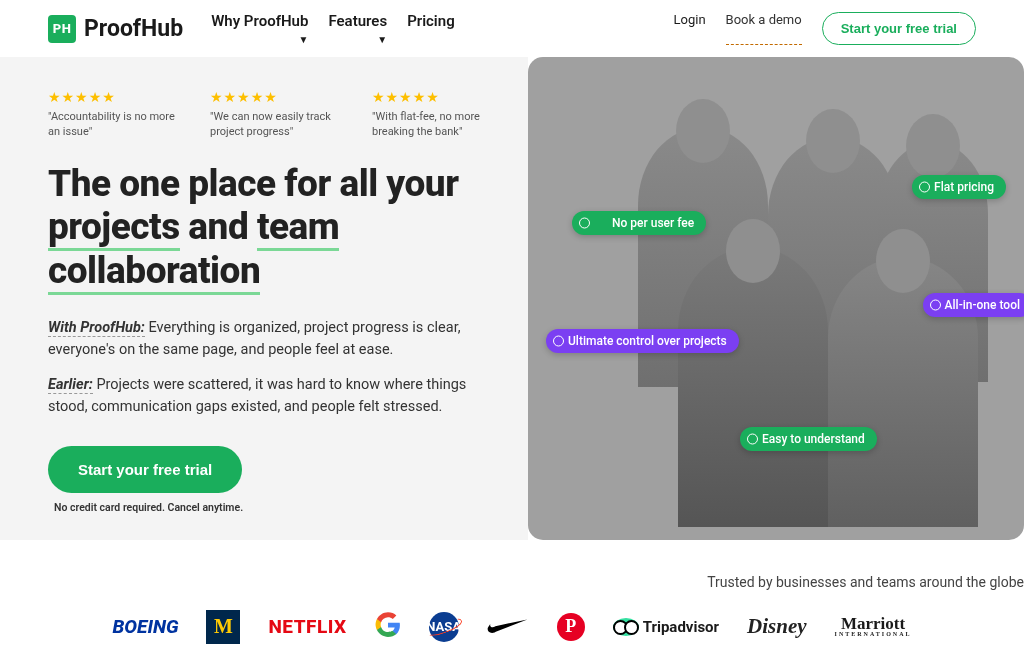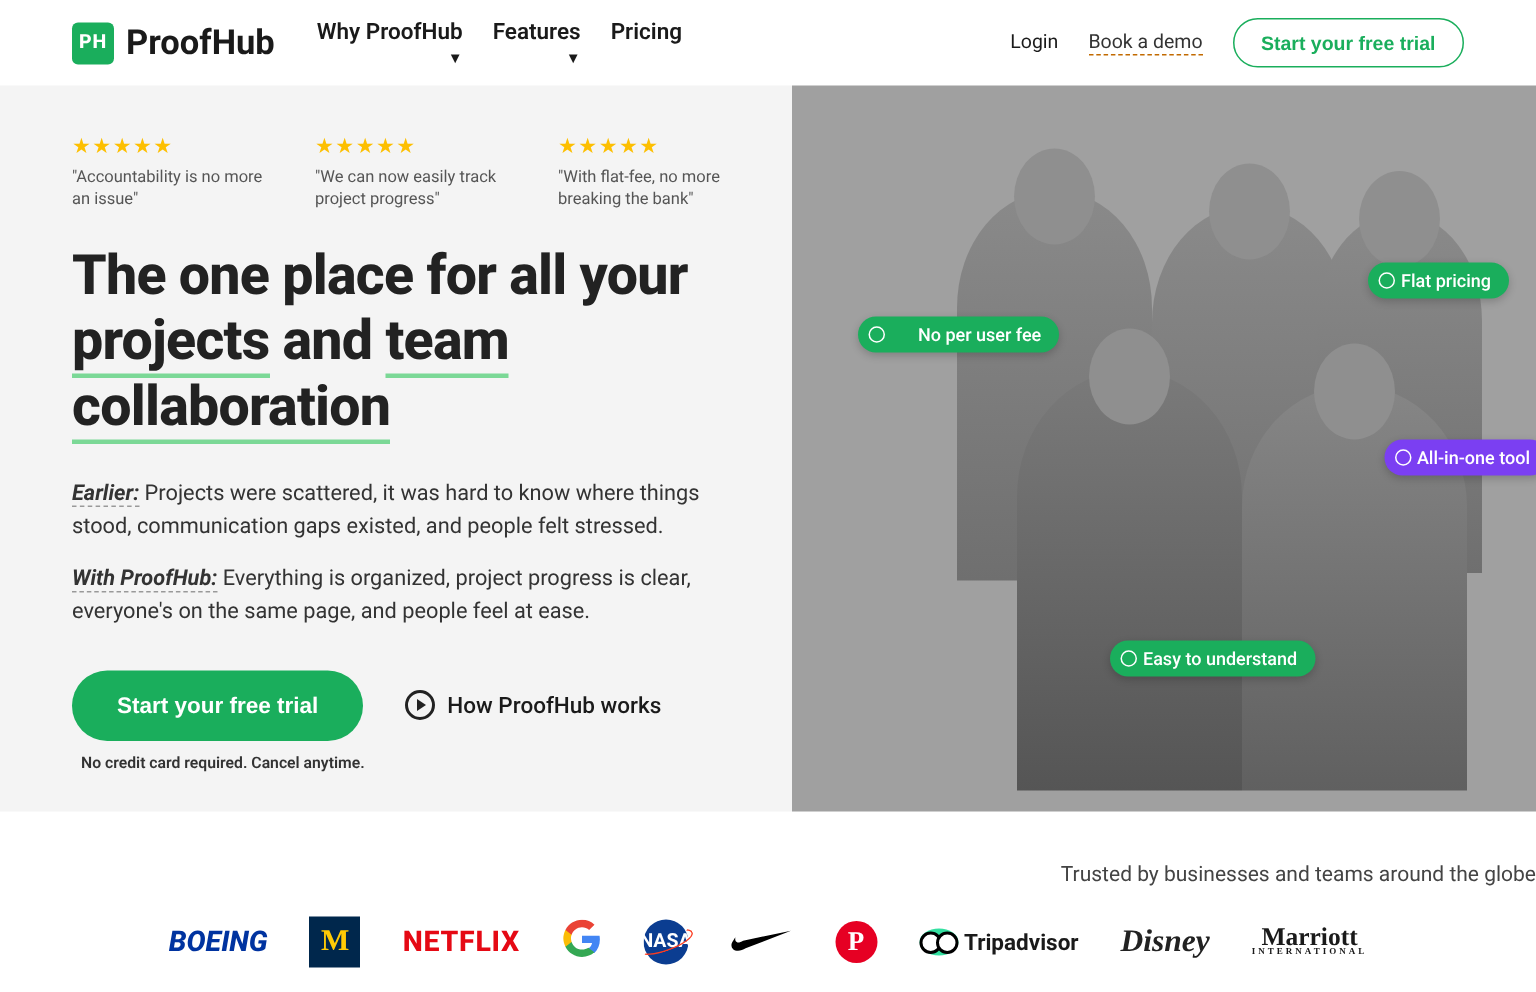--- a/index.html
+++ b/index.html
@@ -5,41 +5,41 @@
 * { margin: 0; padding: 0; box-sizing: border-box; }
 body { font-family: -apple-system, BlinkMacSystemFont, "Segoe UI", Roboto, sans-serif; color: #1a1a1a; width: 1024px; }
 .header { display: flex; align-items: center; padding: 12px 48px; gap: 28px; }
 .logo-block { display: flex; align-items: center; gap: 8px; }
 .logo-mark { width: 28px; height: 28px; background: #1aae5c; border-radius: 4px; display: flex; align-items: center; justify-content: center; color: #fff; font-weight: 800; font-size: 13px; letter-spacing: 0.5px; }
 .logo-text { font-weight: 700; font-size: 23px; }
 .nav { display: flex; gap: 20px; font-size: 15px; font-weight: 600; }
 .nav-item { display: flex; align-items: flex-end; gap: 4px; cursor: pointer; flex-direction: column; }
 .caret { font-size: 10px; }
 .spacer { flex: 1; }
-.header-right { display: flex; align-items: center; gap: 20px; font-size: 13px; }
+.header-right { display: flex; gap: 20px; font-size: 13px; }
 .link-login { cursor: pointer; }
 .link-demo { cursor: pointer; border-bottom: 1px dashed #c26a00; color: #333; }
 .btn-trial-header { border: 1.5px solid #1aae5c; color: #1aae5c; background: #fff; padding: 8px 18px; border-radius: 18px; font-weight: 600; font-size: 13px; cursor: pointer; }
 .hero { display: flex; }
 .hero-left { width: 528px; background: #f4f4f4; padding: 32px 28px 26px 48px; }
 .reviews { display: flex; gap: 34px; margin-bottom: 22px; }
 .review { width: 150px; }
 .stars { color: #fdbf00; font-size: 14px; letter-spacing: 1px; margin-bottom: 4px; }
 .review-text { font-size: 11px; color: #555; line-height: 1.4; }
 .headline { font-size: 37px; font-weight: 800; line-height: 1.18; color: #222; margin-bottom: 24px; letter-spacing: -0.5px; }
 .headline-u { border-bottom: 3px solid #7bd896; }
 .para { font-size: 14.5px; color: #333; line-height: 1.5; margin-bottom: 14px; }
 .para-label { font-weight: 700; font-style: italic; border-bottom: 1px dashed #999; }
 .cta-row { display: flex; align-items: center; gap: 28px; margin-top: 28px; margin-bottom: 8px; }
 .btn-trial-main { background: #1aae5c; color: #fff; border: none; padding: 15px 30px; border-radius: 26px; font-weight: 700; font-size: 15px; cursor: pointer; }
 .how-works { display: flex; align-items: center; gap: 8px; font-size: 15px; font-weight: 500; cursor: pointer; }
 .play-icon { width: 20px; height: 20px; border: 2px solid #222; border-radius: 50%; display: flex; align-items: center; justify-content: center; }
 .play-tri { width: 0; height: 0; border-left: 6px solid #222; border-top: 4px solid transparent; border-bottom: 4px solid transparent; margin-left: 2px; }
 .fine-print { font-size: 10.5px; color: #333; font-weight: 600; margin-left: 6px; margin-top: 6px; }
-.hero-right { width: 568px; background: #a0a0a0; position: relative; overflow: hidden; }
+.hero-right { width: 568px; background: #a0a0a0; position: relative; overflow: hidden; border-radius: 15px; }
 .person { position: absolute; background: linear-gradient(180deg, #8a8a8a, #6f6f6f); border-radius: 50% 50% 0 0 / 30% 30% 0 0; }
 .p1 { width: 130px; height: 260px; left: 110px; top: 70px; }
 .p2 { width: 130px; height: 260px; left: 240px; top: 80px; }
 .p3 { width: 110px; height: 240px; left: 350px; top: 85px; }
 .p4 { width: 150px; height: 280px; left: 150px; top: 190px; background: linear-gradient(180deg, #7a7a7a, #555); }
 .p5 { width: 150px; height: 270px; left: 300px; top: 200px; background: linear-gradient(180deg, #868686, #606060); }
 .head { width: 54px; height: 64px; background: #8f8f8f; border-radius: 50%; position: absolute; top: -28px; left: 50%; transform: translateX(-50%); }
 .pill { position: absolute; padding: 5px 12px 5px 22px; border-radius: 14px; font-size: 12px; color: #fff; font-weight: 500; box-shadow: 0 2px 6px rgba(0,0,0,0.2); }
 .pill::before { content: ""; position: absolute; left: 7px; top: 50%; transform: translateY(-50%); width: 9px; height: 9px; border: 1.5px solid #fff; border-radius: 50%; }
 .pill-green { background: #1aae5c; }
@@ -108,34 +108,28 @@
         <div class="stars">★★★★★</div>
         <div class="review-text">"With flat-fee, no more breaking the bank"</div>
       </div>
     </div>
 
     <h1 class="headline">
       <span>The one place for all your </span><span class="headline-u">projects</span><span> and </span><span class="headline-u">team collaboration</span>
     </h1>
 
     <p class="para">
-      <span class="para-label">Earlier:</span><span> Projects were scattered, it was hard to know where things stood, communication gaps existed, and people felt stressed.</span>
+      <span class="para-label">With ProofHub:</span><span> Everything is organized, project progress is clear, everyone's on the same page, and people feel at ease.</span>
     </p>
     <p class="para">
-      <span class="para-label">With ProofHub:</span><span> Everything is organized, project progress is clear, everyone's on the same page, and people feel at ease.</span>
+      <span class="para-label">Earlier:</span><span> Projects were scattered, it was hard to know where things stood, communication gaps existed, and people felt stressed.</span>
     </p>
 
     <div class="cta-row">
       <button class="btn-trial-main">Start your free trial</button>
-      <div class="how-works">
-        <span class="play-icon">
-            <span class="play-tri"></span>
-          </span>
-        <span>How ProofHub works</span>
-      </div>
     </div>
     <div class="fine-print">No credit card required. Cancel anytime.</div>
   </div>
 
   <div class="hero-right">
     <div class="person p1">
         <div class="head"></div>
       </div>
     <div class="person p2">
         <div class="head"></div>
@@ -146,20 +140,21 @@
     <div class="person p4">
         <div class="head"></div>
       </div>
     <div class="person p5">
         <div class="head"></div>
       </div>
 
     <div class="pill pill-green" style="top:118px; right:18px;">Flat pricing</div>
     <div class="pill pill-green" style="top:154px; left:44px;padding-left:40px;">No per user fee</div>
     <div class="pill pill-purple" style="top:236px; right:-8px;">All-in-one tool</div>
+    <div class="pill pill-purple" style="top:272px; left:18px;">Ultimate control over projects</div>
     <div class="pill pill-green" style="top:370px; left:212px;">Easy to understand</div>
   </div>
 </section>
 
 <div class="trusted">Trusted by businesses and teams around the globe</div>
 
 <div class="logos">
   <span class="logo-item boeing">BOEING</span>
   <span class="mich">M</span>
   <span class="logo-item netflix">NETFLIX</span>

